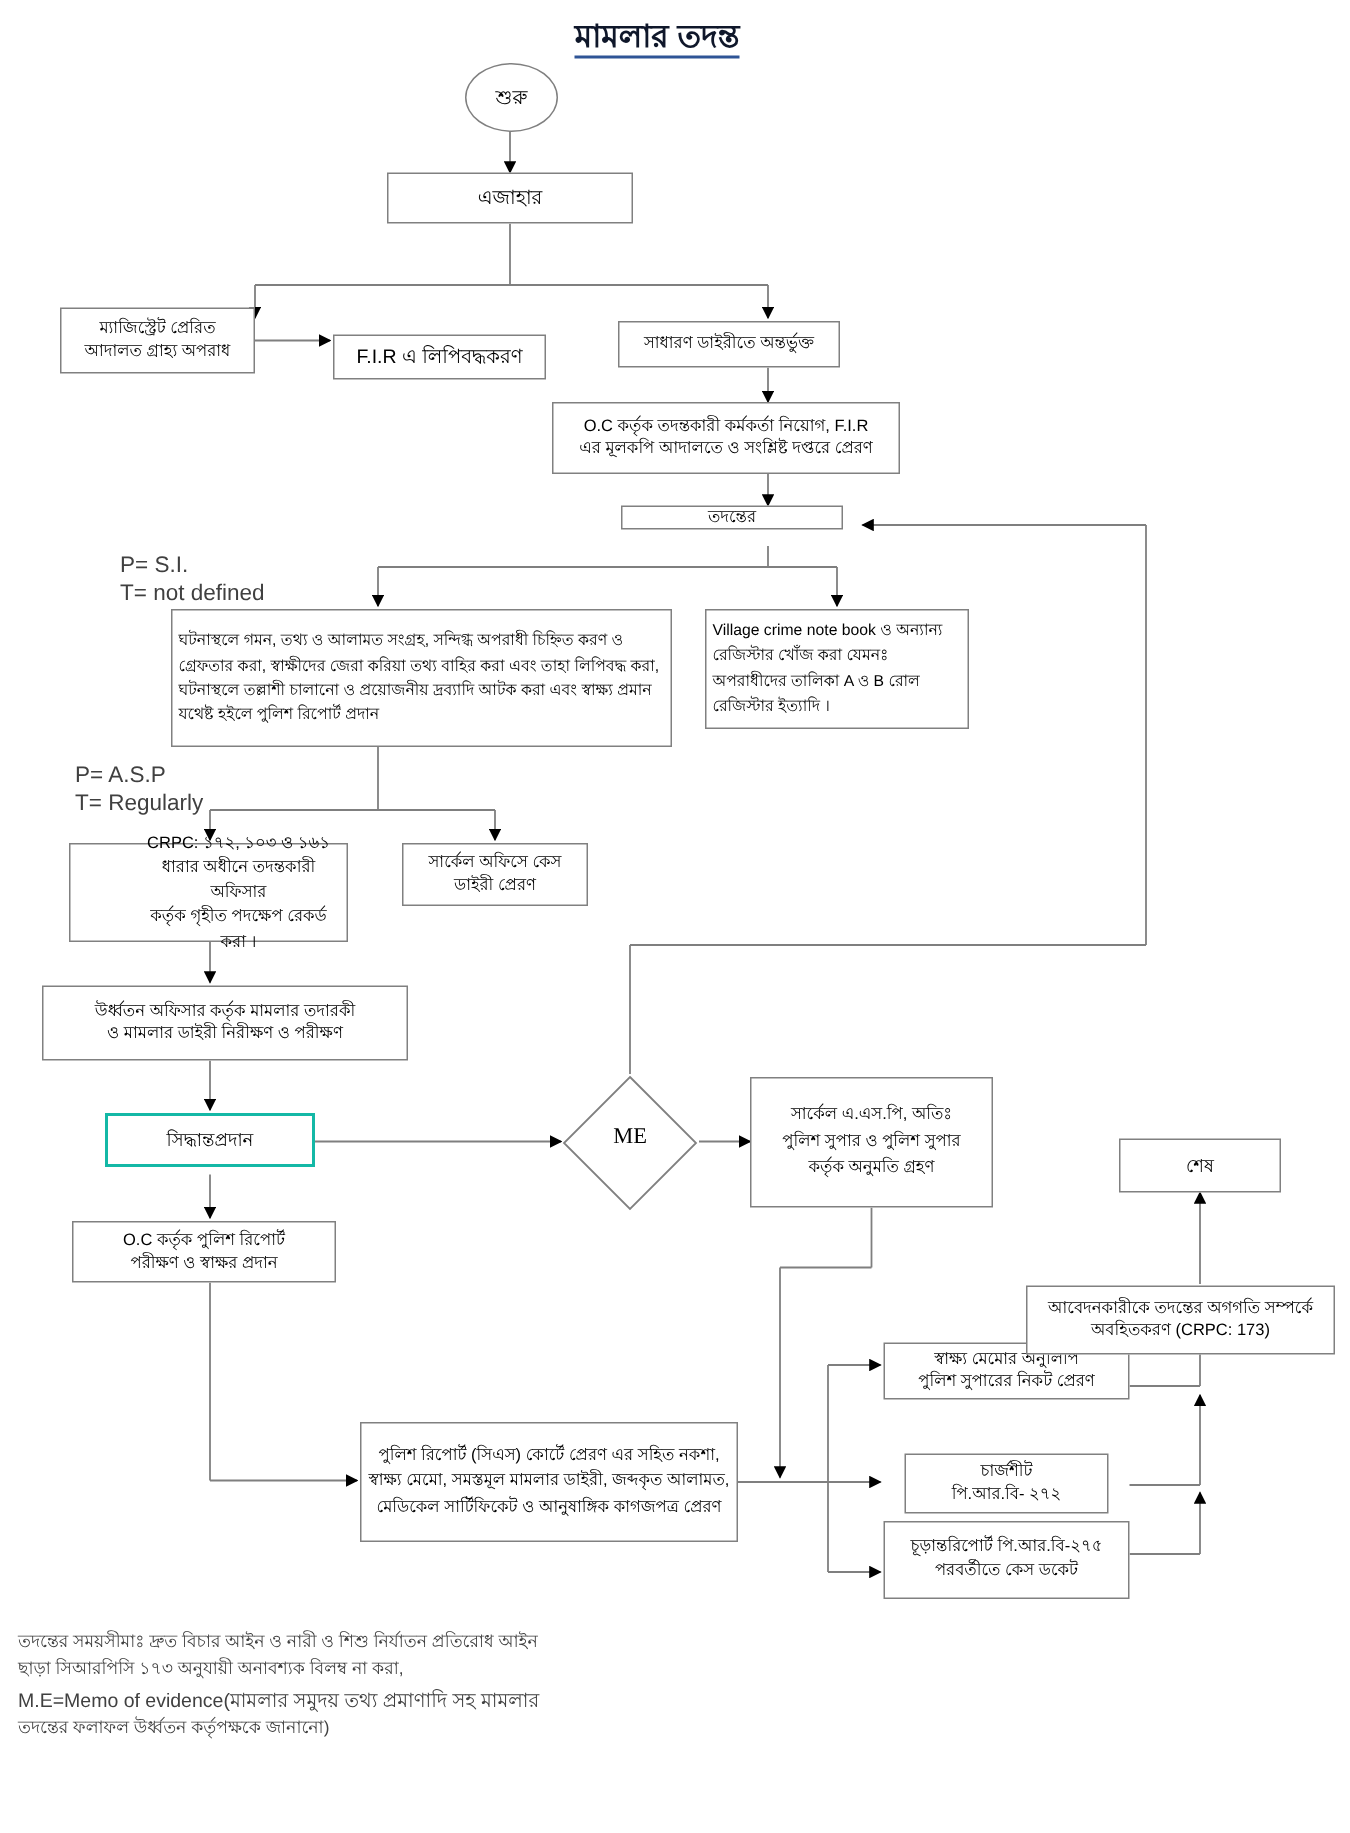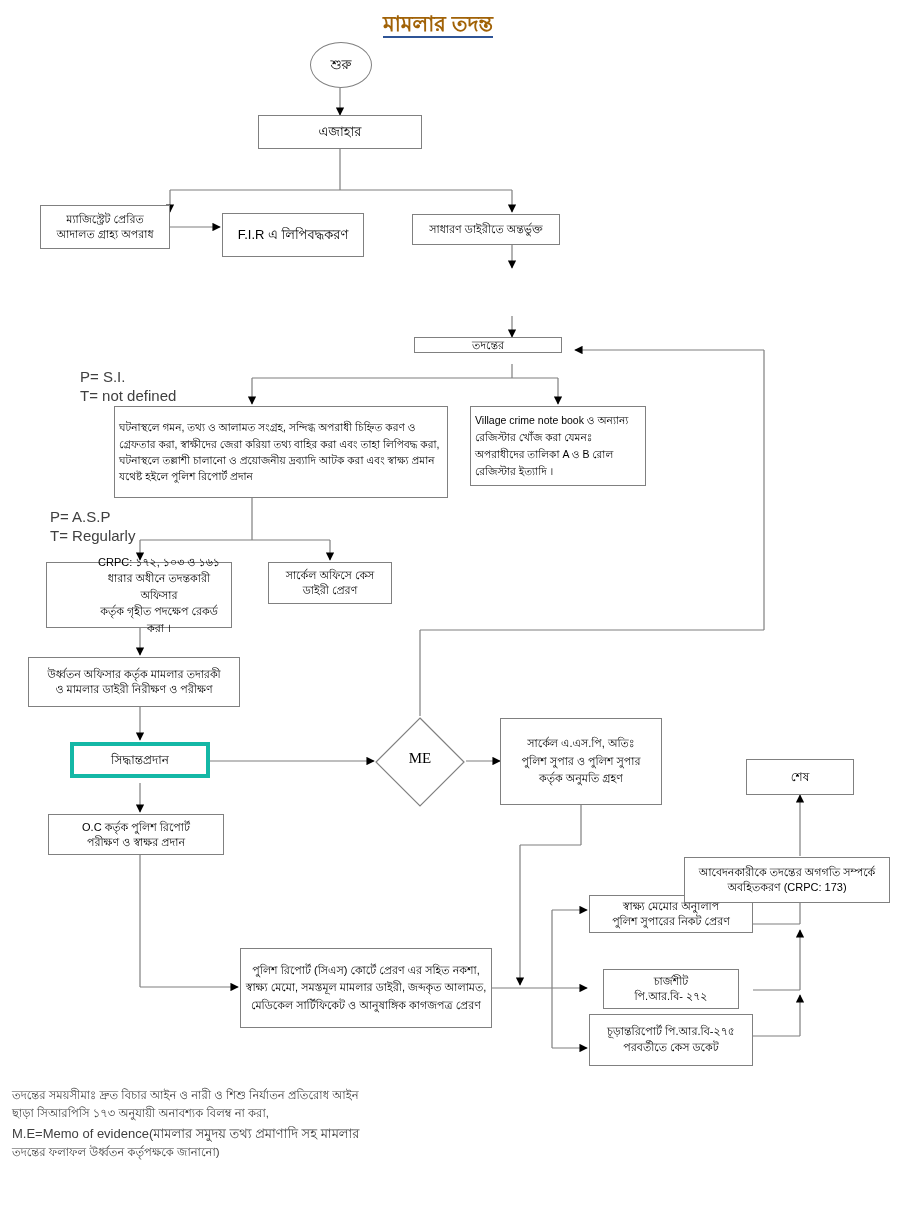--- a/index.html
+++ b/index.html
@@ -4,27 +4,27 @@
 <style>
   html,body{margin:0;padding:0;background:#ffffff;}
   body{font-family:"Liberation Sans","DejaVu Sans",sans-serif;}
   #page{position:relative;width:900px;height:1222px;overflow:hidden;background:#fff;}
   #svg-layer{position:absolute;left:0;top:0;width:900px;height:1222px;}
   .node{position:absolute;box-sizing:border-box;border:1px solid #808080;background:#fff;
         display:flex;align-items:center;justify-content:center;text-align:center;
         font-family:"Liberation Sans","DejaVu Sans",sans-serif;color:#000;}
   .node .txt{display:block;width:100%;padding:1px 4px;line-height:1.35;}
   .oval{border-radius:50%;}
-  .thick{border:4px solid #14b8a6;}
+  .thick{border:2px solid #14b8a6;}
   .diamond-wrap{position:absolute;}
   .diamond-label{position:absolute;width:100%;text-align:center;}
   .freetext{position:absolute;color:#404040;white-space:pre-line;
             font-family:"Liberation Sans","DejaVu Sans",sans-serif;}
   #title{position:absolute;width:876px;text-align:center;top:8px;left:0;
-         font-size:21px;font-weight:bold;color:#a16207;
+         font-size:21px;font-weight:bold;color:#0f172a;
          font-family:"Liberation Sans","DejaVu Sans",sans-serif;}
   #title span{border-bottom:2px solid #2E5496;padding-bottom:1px;}
   .fsz-10{font-size:10.5px;}
   .fsz-11{font-size:11px;}
   .fsz-12{font-size:12px;}
   .fsz-13{font-size:13px;}
   .fsz-15{font-size:15px;}
   .note{font-size:11.5px;line-height:1.5;}
   .pt{font-size:15px;line-height:1.25;}
 </style>
@@ -111,28 +111,32 @@
 
   <div class="node" style="left:258px;top:115px;width:164px;height:34px;text-align:center;">
     <span class="txt fsz-13">এজাহার</span>
   </div>
 
   <div class="node" style="left:40px;top:205px;width:130px;height:44px;">
     <span class="txt fsz-11" style="white-space:pre-line">ম্যাজিস্ট্রেট প্রেরিত
 আদালত গ্রাহ্য অপরাধ</span>
   </div>
 
-  <div class="node" style="left:222px;top:213px;width:142px;height:44px;">
+  <div class="node" style="left:222px;top:223px;width:142px;height:30px;">
     <span class="txt fsz-13">F.I.R এ লিপিবদ্ধকরণ</span>
   </div>
 
   <div class="node" style="left:412px;top:214px;width:148px;height:31px;">
     <span class="txt fsz-11">সাধারণ ডাইরীতে অন্তর্ভুক্ত</span>
   </div>
 
+  <div class="node" style="left:368px;top:268px;width:232px;height:48px;">
+    <span class="txt fsz-11" style="white-space:pre-line">O.C কর্তৃক তদন্তকারী কর্মকর্তা নিয়োগ, F.I.R
+এর মূলকপি আদালতে ও সংশ্লিষ্ট দপ্তরে প্রেরণ</span>
+  </div>
 
   <div class="node" style="left:414px;top:337px;width:148px;height:16px;">
     <span class="txt fsz-11">তদন্তের</span>
   </div>
 
   <div class="node" style="left:114px;top:406px;width:334px;height:92px;justify-content:flex-end;">
     <span class="txt fsz-10" style="text-align:left;line-height:1.55;">ঘটনাস্থলে গমন, তথ্য ও আলামত সংগ্রহ, সন্দিগ্ধ অপরাধী চিহ্নিত করণ ও গ্রেফতার করা, স্বাক্ষীদের জেরা করিয়া তথ্য বাহির করা এবং তাহা লিপিবদ্ধ করা, ঘটনাস্থলে তল্লাশী চালানো ও প্রয়োজনীয় দ্রব্যাদি আটক করা এবং স্বাক্ষ্য প্রমান যথেষ্ট হইলে পুলিশ রিপোর্ট প্রদান</span>
   </div>
 
   <div class="node" style="left:470px;top:406px;width:176px;height:80px;">
@@ -143,21 +147,21 @@
     <span class="txt fsz-11" style="white-space:pre-line;line-height:1.5;">CRPC: ১৭২, ১০৩ ও ১৬১
 ধারার অধীনে তদন্তকারী অফিসার
 কর্তৃক গৃহীত পদক্ষেপ রেকর্ড করা ।</span>
   </div>
 
   <div class="node" style="left:268px;top:562px;width:124px;height:42px;">
     <span class="txt fsz-11" style="white-space:pre-line">সার্কেল অফিসে কেস
 ডাইরী প্রেরণ</span>
   </div>
 
-  <div class="node" style="left:28px;top:657px;width:212px;height:50px;">
+  <div class="node" style="left:28px;top:657px;width:244px;height:50px;">
     <span class="txt fsz-11" style="white-space:pre-line">উর্ধ্বতন অফিসার কর্তৃক মামলার তদারকী
 ও মামলার ডাইরী নিরীক্ষণ ও পরীক্ষণ</span>
   </div>
 
   <div class="node thick" style="left:70px;top:742px;width:140px;height:36px;">
     <span class="txt fsz-12">সিদ্ধান্তপ্রদান</span>
   </div>
 
   <div class="diamond-wrap" style="left:374px;top:716px;width:92px;height:92px;">
     <svg width="92" height="92" xmlns="http://www.w3.org/2000/svg">

